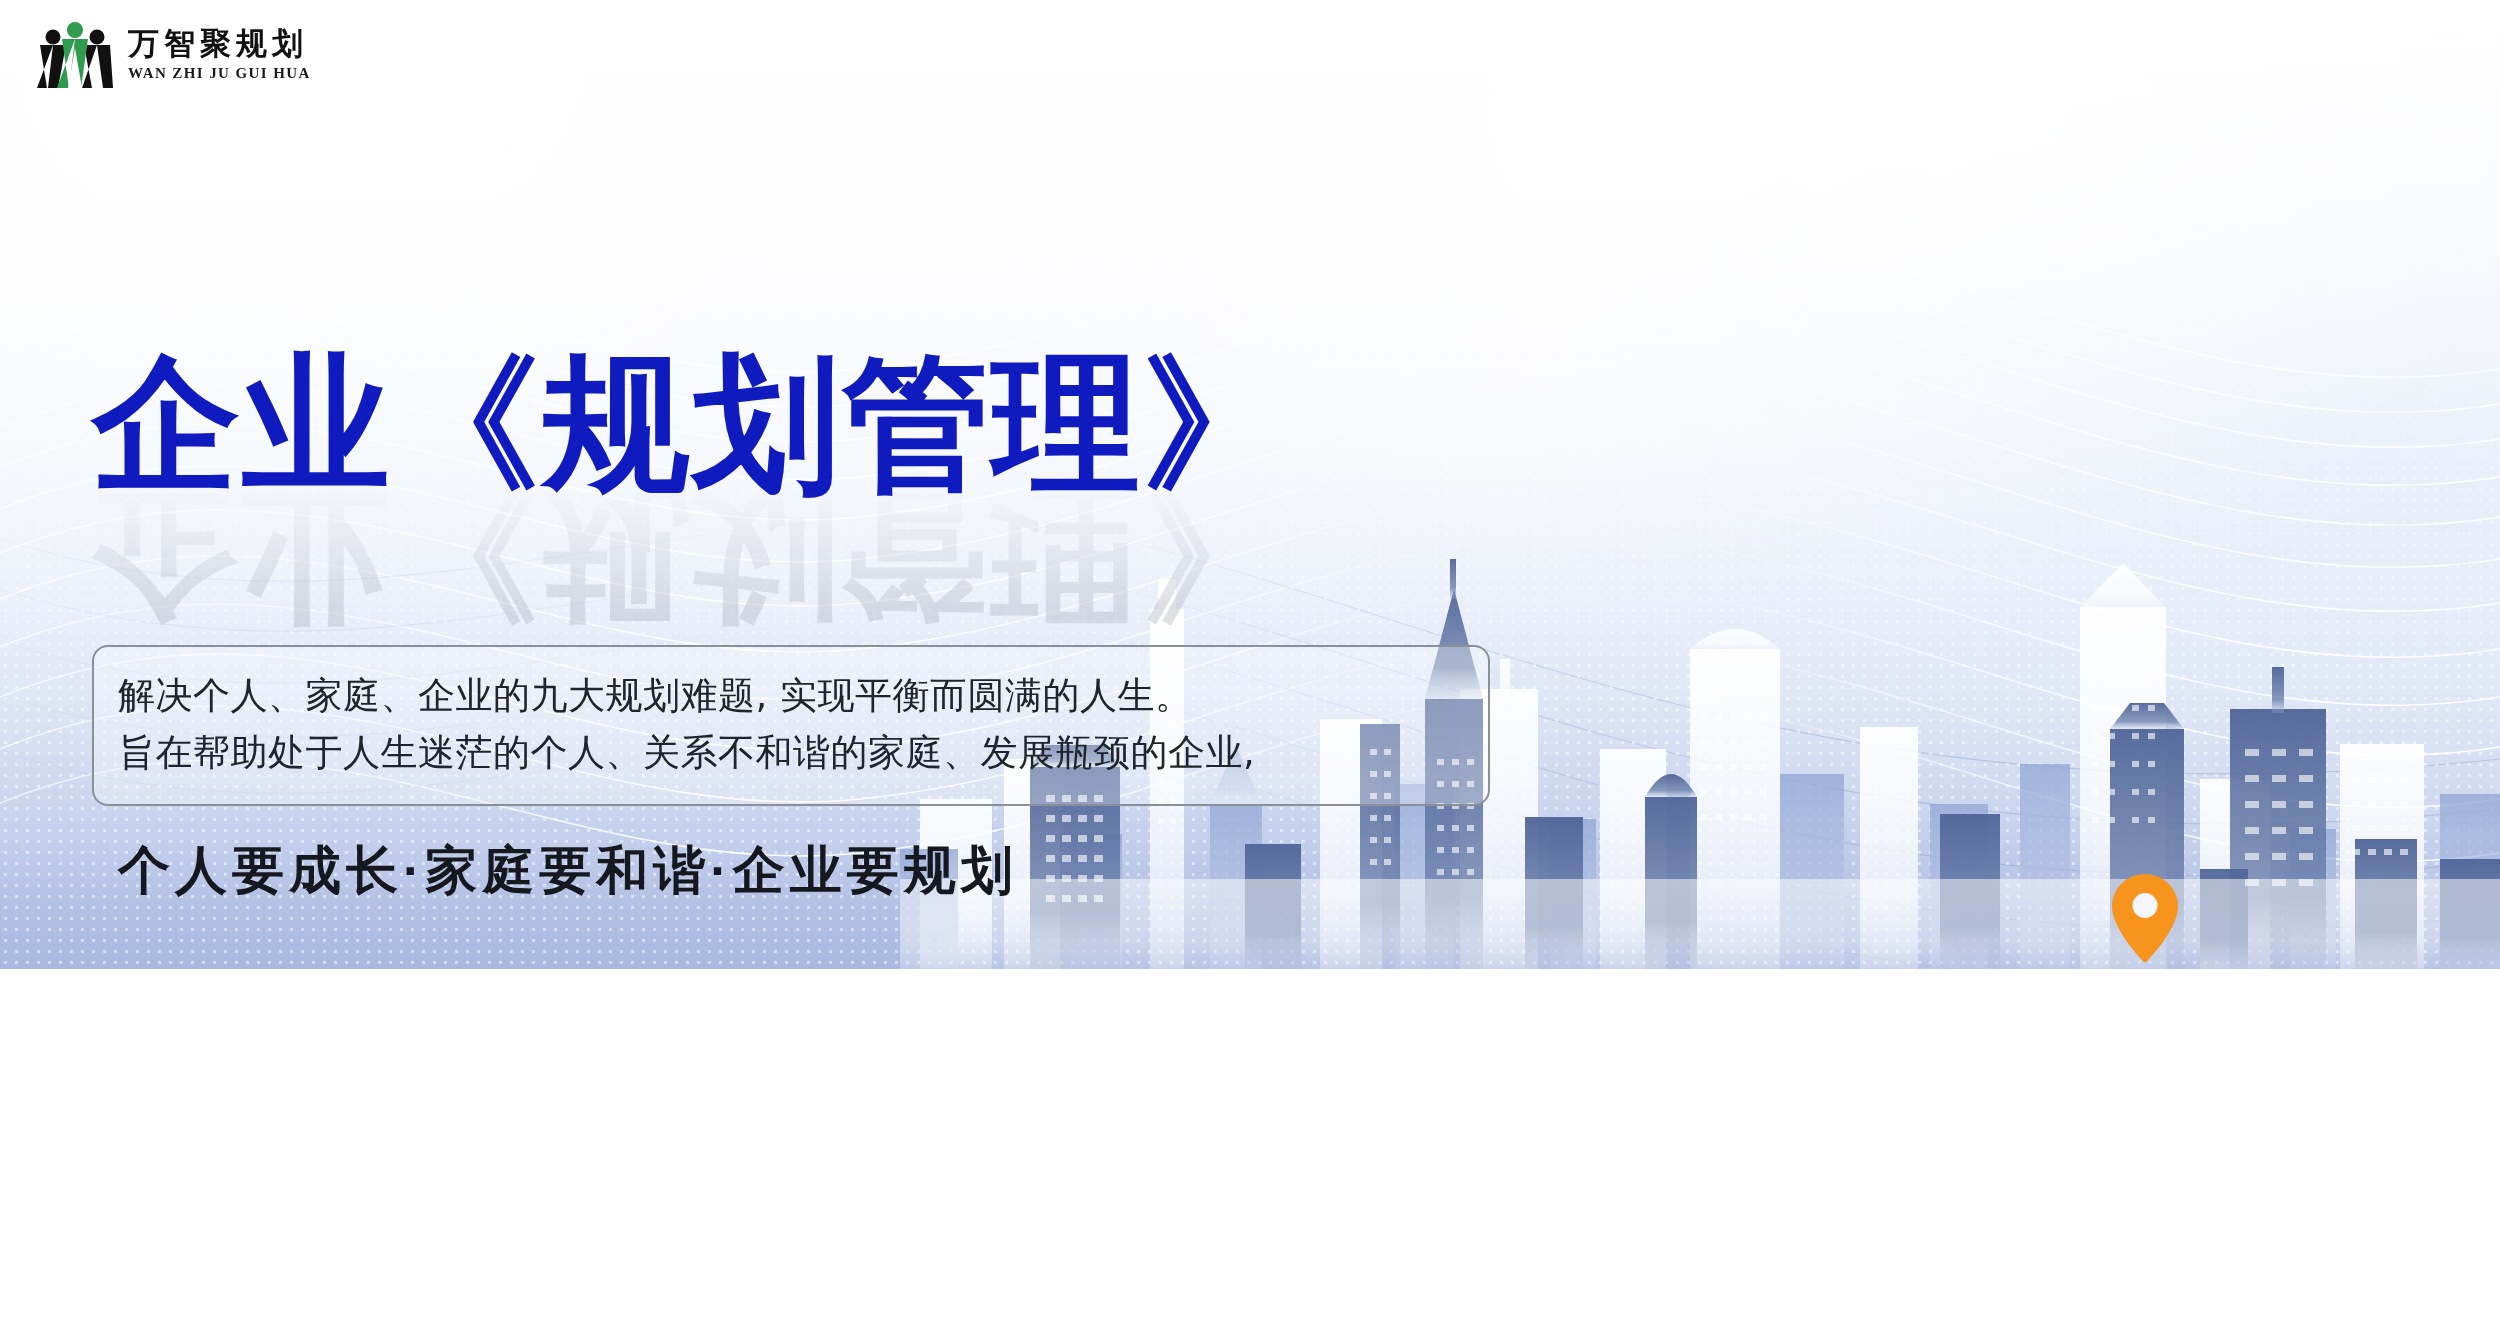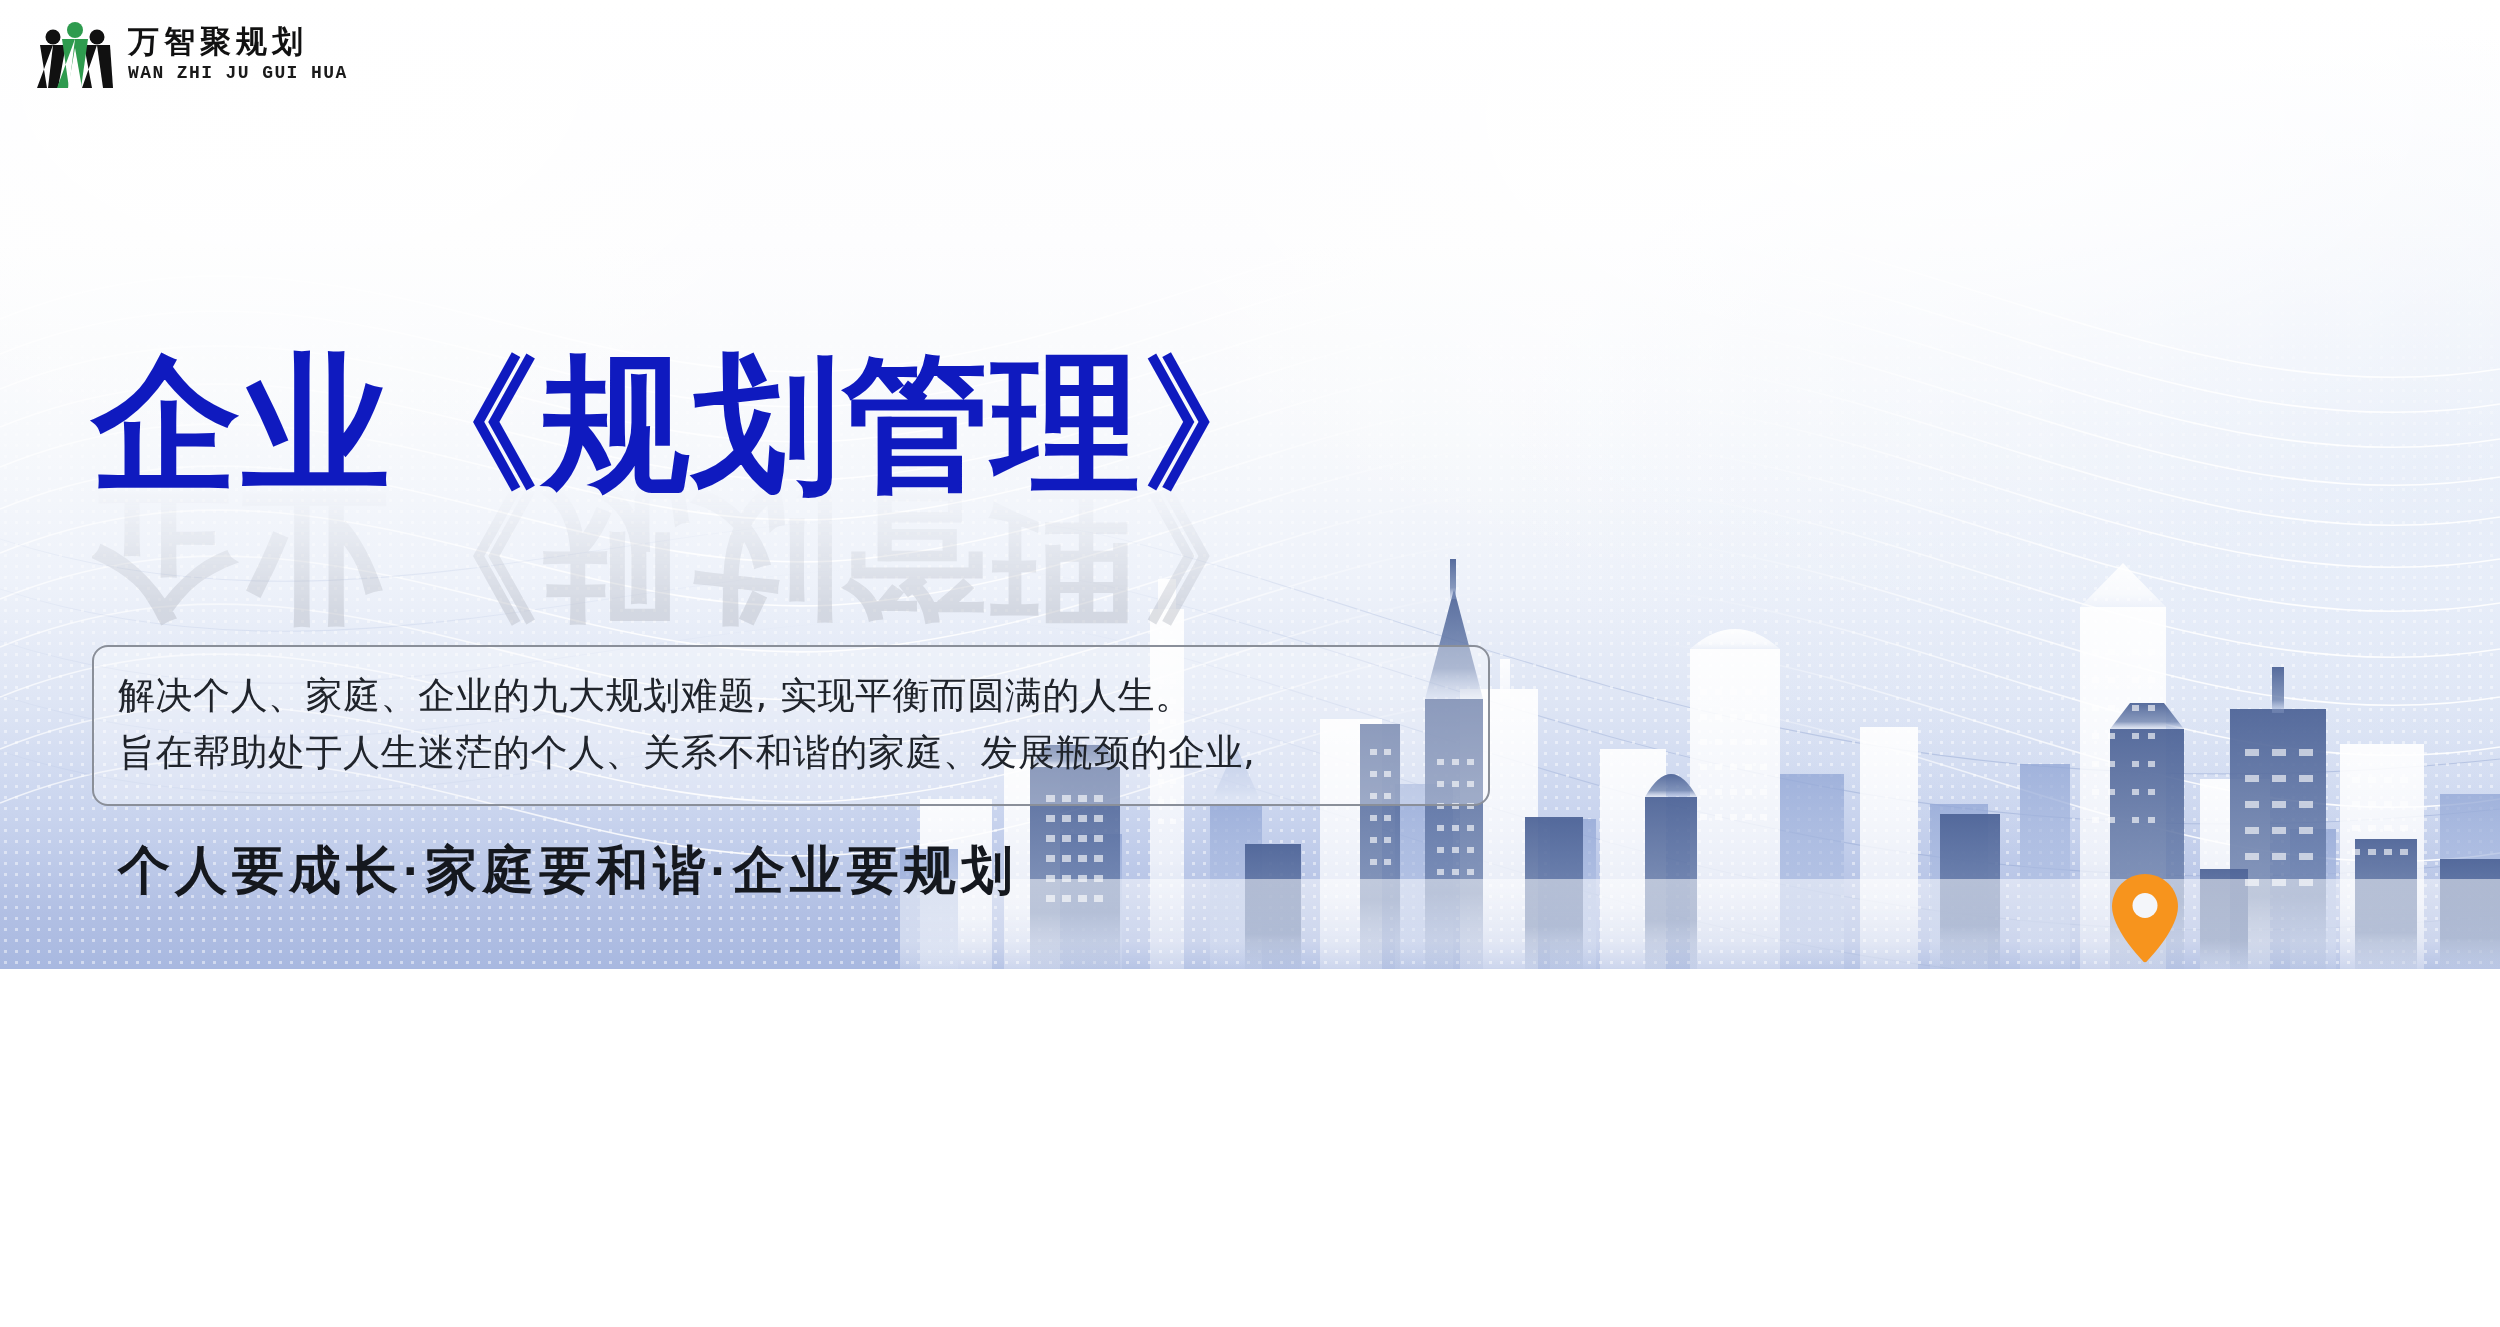--- a/index.html
+++ b/index.html
@@ -61,22 +61,22 @@
   }
   .logo-mark{width:78px;height:72px;flex:none;}
   .logo-mark svg{display:block;width:100%;height:100%;}
   .logo-text{display:flex;flex-direction:column;line-height:1;}
   .logo-cn{
     font-family:"DejaVu Serif","Liberation Serif",serif;
     font-size:31px;font-weight:700;color:#111;letter-spacing:5px;
     white-space:nowrap;
   }
   .logo-en{
-    font-family:Liberation Mono, monospace;
-    font-size:18px;font-weight:700;color:#1a1a1a;letter-spacing:1.4px;
+    font-family:Liberation Serif, serif;
+    font-size:15px;font-weight:700;color:#1a1a1a;letter-spacing:1.4px;
     margin-top:7px;white-space:nowrap;
   }
 
   
   .headline-wrap{
     position:absolute;left:92px;top:350px;
   }
   .headline{
     font-family:"DejaVu Sans","Liberation Sans",sans-serif;
     font-size:148px;font-weight:700;color:#0f1abf;

